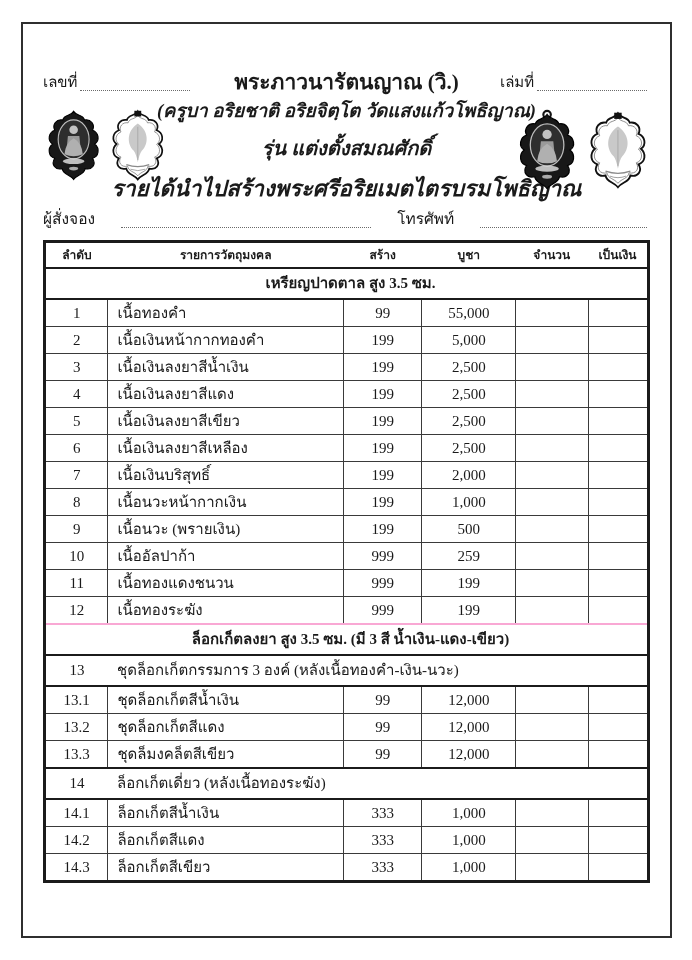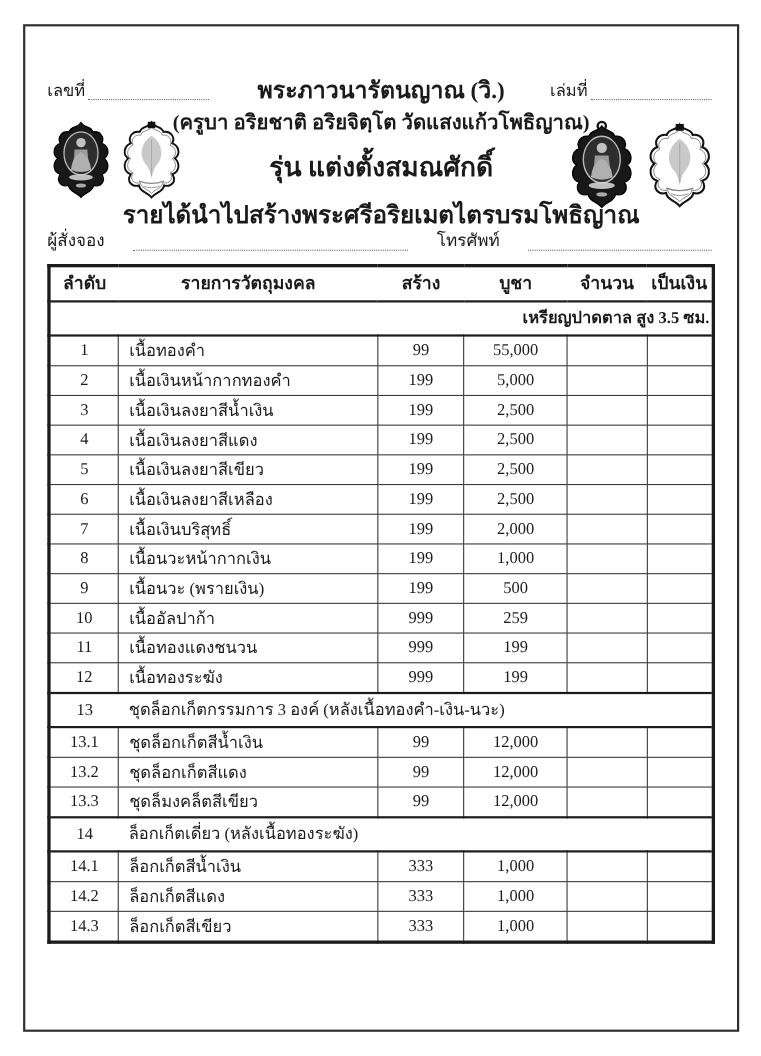--- a/index.html
+++ b/index.html
@@ -13,41 +13,41 @@
     border:2px solid #2f2f2f;box-sizing:border-box;background:#fff;
     padding:0 20px;
   }
   
   .top-row{display:grid;grid-template-columns:150px 1fr 150px;align-items:flex-end;margin-top:46px;}
   .fill-line{display:flex;align-items:flex-end;font-size:15px;}
   .fill-line .lbl{white-space:nowrap;}
   .dots{flex:1;border-bottom:1.4px dotted #6a6a6a;margin:0 3px 3px 3px;height:12px;}
   .title-1{font-size:21px;font-weight:bold;text-align:center;line-height:1.15;}
   .header-mid{position:relative;height:102px;margin-top:2px;}
-  .hm-line{ text-align:center;font-weight:bold;}
+  .hm-line{ text-align:center;font-weight:bold;font-style:italic;}
   .t2{font-size:18.5px;margin-top:2px;}
-  .t3{font-size:24px;margin-top:7px;}
+  .t3{font-size:20px;margin-top:7px;}
   .t4{font-size:22px;margin-top:7px;}
   .amulets{position:absolute;top:2px;}
   .amulets.left{left:2px;}
   .amulets.right{right:-4px;}
   .title-5{font-size:18.5px;font-weight:bold;text-align:center;margin-top:9px;}
   .form-area{margin-top:8px;font-size:15.5px;}
   .form-row{display:flex;align-items:flex-end;margin-top:5px;gap:23px;}
   
   table.order{width:100%;border-collapse:collapse;margin-top:9px;border:3px solid #1b1b1b;font-size:15px;}
   table.order th{
-    font-weight:bold;font-size:16px;padding:2px 2px 3px 2px;border-bottom:2px solid #1b1b1b;
+    font-weight:bold;font-size:12px;padding:2px 2px 3px 2px;border-bottom:2px solid #1b1b1b;
     text-align:center;white-space:nowrap;
   }
   td.c{border:1px solid #3a3a3a;height:20px;padding:1px 4px;text-align:center;}
   td.c-name{text-align:left;padding-left:9px;}
   td.section-cell{
     border-top:2px solid #f9a8d4;border-bottom:2px solid #1b1b1b;
-    font-weight:bold;text-align:right;padding:2px 2px 3px 10px;height:20px;
+    font-weight:bold;text-align:center;padding:2px 2px 3px 10px;height:20px;
   }
   td.group-cell{
     border-top:2px solid #1b1b1b;border-bottom:2px solid #1b1b1b;
     text-align:left;padding:2px 0 3px 0;height:20px;
   }
   .g-no{display:inline-block;width:62px;text-align:center;}
   .g-label{display:inline-block;padding-left:9px;}
 </style>
 </head>
 <body>
@@ -237,20 +237,23 @@
         </tr>
         <tr>
           <td class="c">12</td>
           <td class="c c-name">เนื้อทองระฆัง</td>
           <td class="c">999</td>
           <td class="c">199</td>
           <td class="c"></td>
           <td class="c"></td>
         </tr>
         <tr>
+          <td class="section-cell" colspan="6">ล็อกเก็ตลงยา สูง 3.5 ซม. (มี 3 สี น้ำเงิน-แดง-เขียว)</td>
+        </tr>
+        <tr>
           <td class="group-cell" colspan="6"><span class="g-no">13</span><span class="g-label">ชุดล็อกเก็ตกรรมการ 3 องค์ (หลังเนื้อทองคำ-เงิน-นวะ)</span></td>
         </tr>
         <tr>
           <td class="c">13.1</td>
           <td class="c c-name">ชุดล็อกเก็ตสีน้ำเงิน</td>
           <td class="c">99</td>
           <td class="c">12,000</td>
           <td class="c"></td>
           <td class="c"></td>
         </tr>

